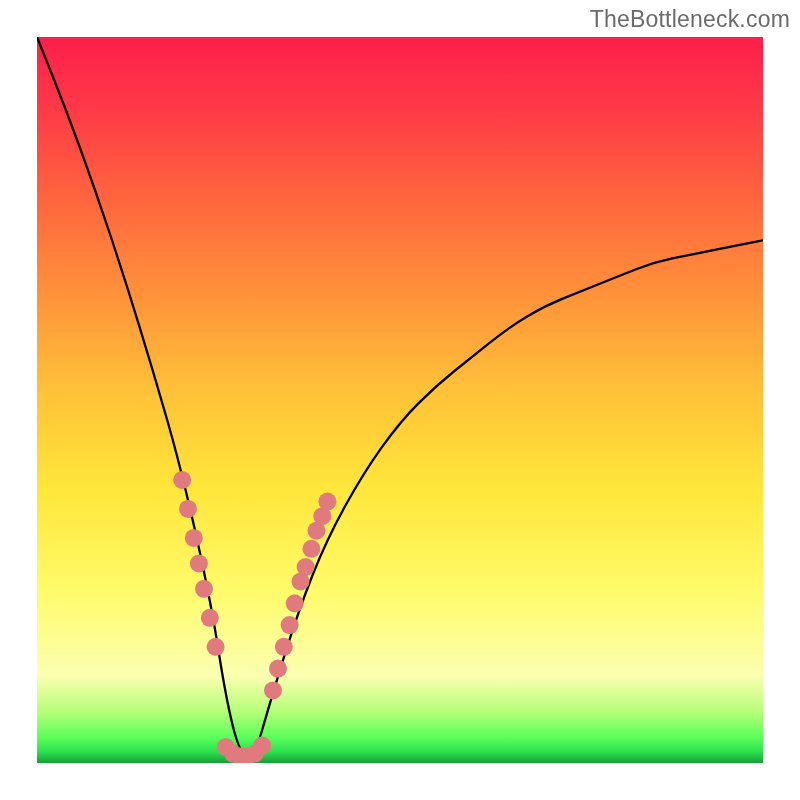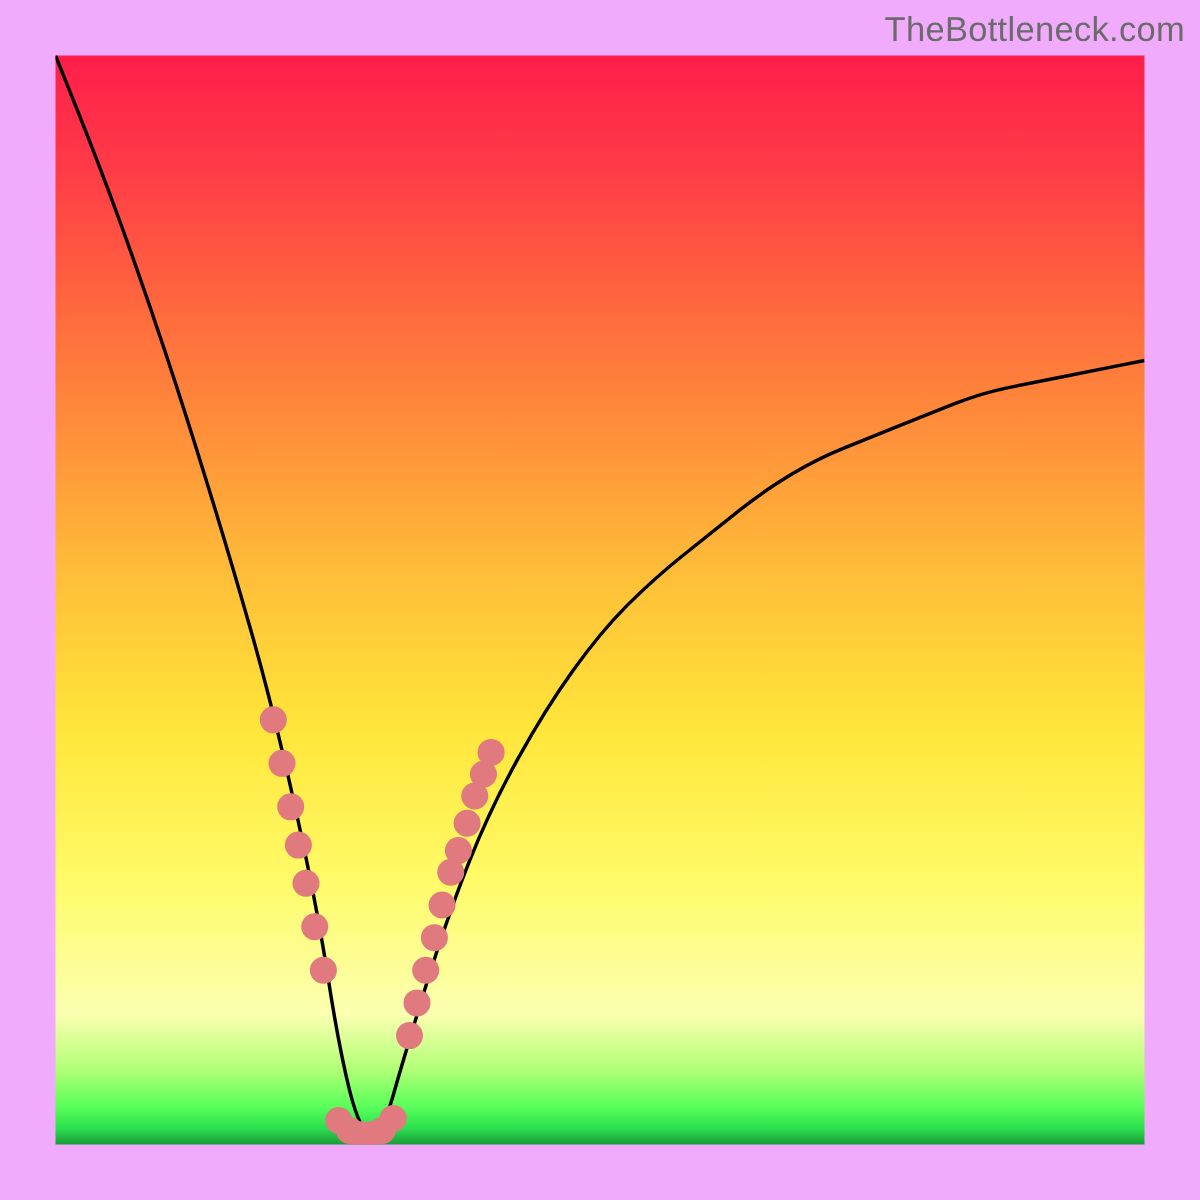--- a/index.html
+++ b/index.html
@@ -8,21 +8,21 @@
     width: 800px;
     height: 800px;
     overflow: hidden;
     background: #000;
     font-family: Arial, Helvetica, sans-serif;
   }
   .frame {
     position: absolute;
     left: 0; top: 0;
     width: 800px; height: 800px;
-    background: #f0abfc;
+    background: #ffffff;
   }
   .plot {
     position: absolute;
     left: 37px;
     top: 37px;
     width: 726px;
     height: 726px;
     
     background: linear-gradient(
       to bottom,

